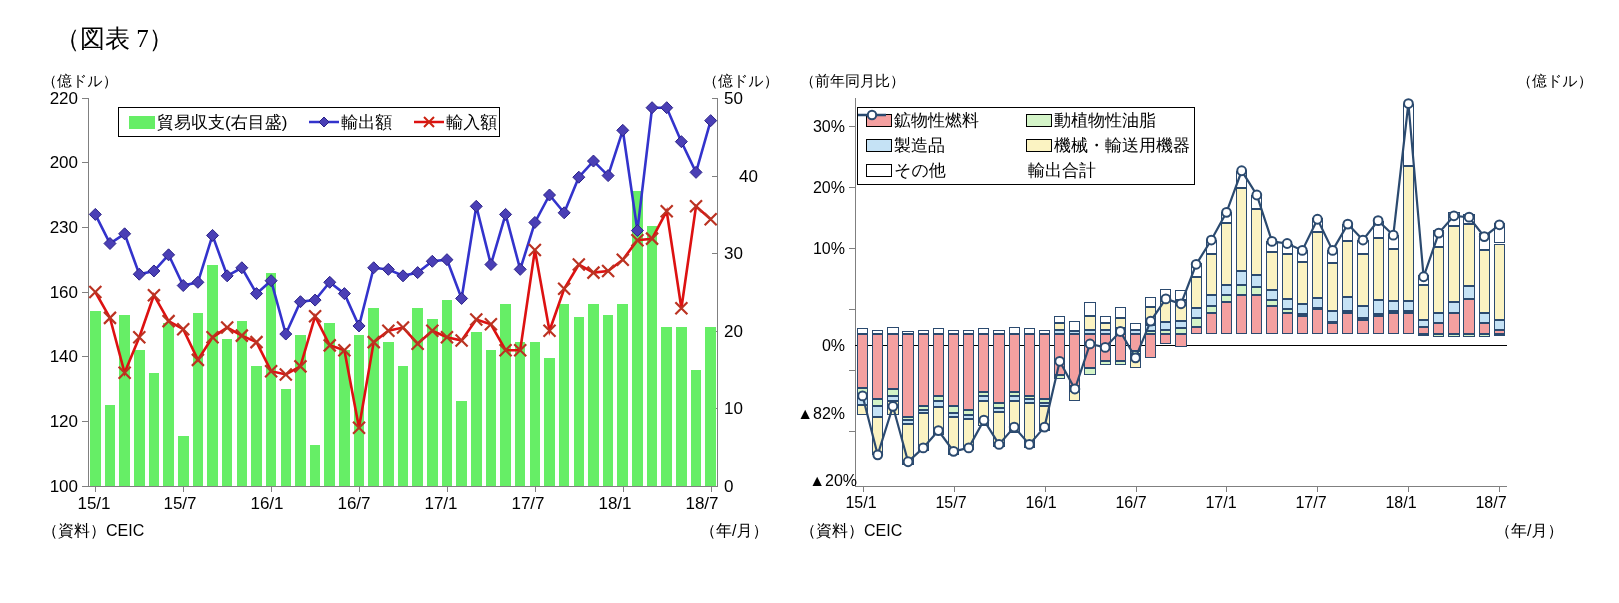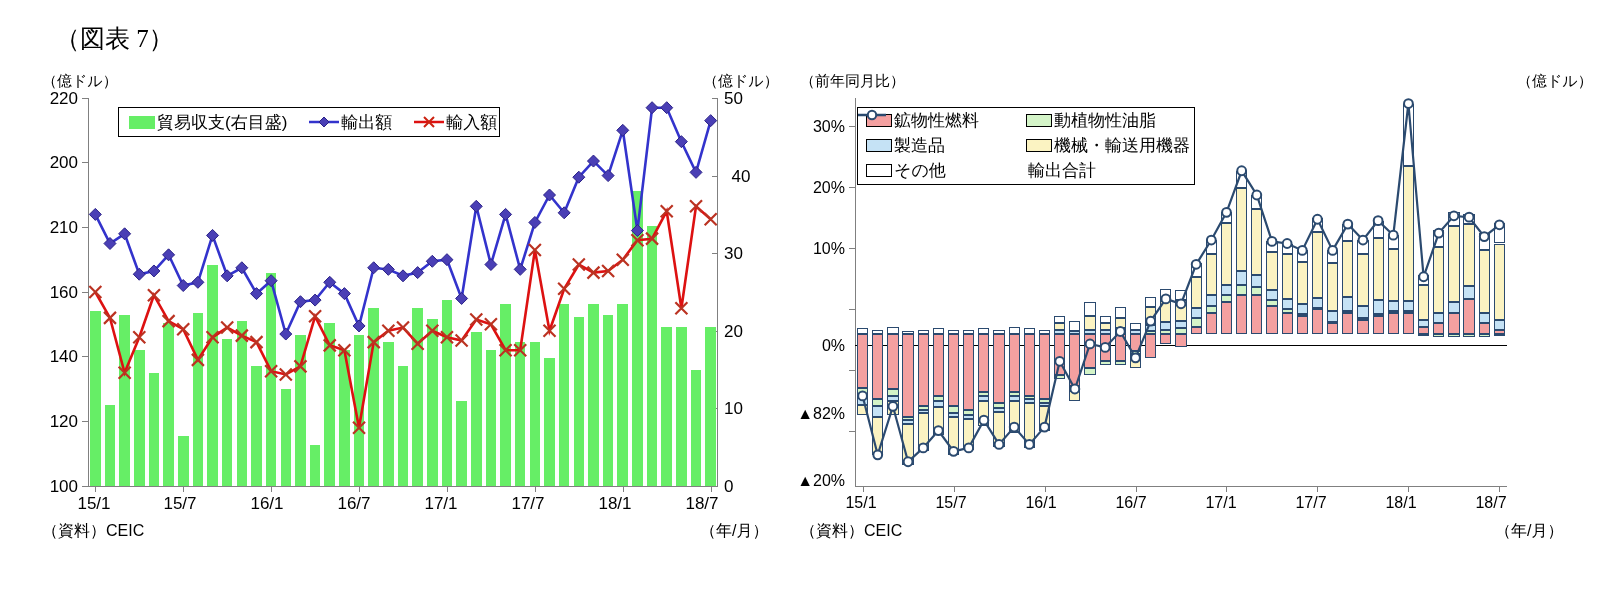--- a/index.html
+++ b/index.html
@@ -57,36 +57,36 @@
       <div class="tick" style="left:82px;top:98px;"></div>
       <div class="tick" style="left:82px;top:162px;"></div>
       <div class="tick" style="left:82px;top:227px;"></div>
       <div class="tick" style="left:82px;top:292px;"></div>
       <div class="tick" style="left:82px;top:356px;"></div>
       <div class="tick" style="left:82px;top:421px;"></div>
       <div class="tick" style="left:82px;top:486px;"></div>
     </div>
     <div class="ylab" style="left:30px;top:89px;width:48px;">220</div>
     <div class="ylab" style="left:30px;top:153px;width:48px;">200</div>
-    <div class="ylab" style="left:30px;top:218px;width:48px;">210</div>
+    <div class="ylab" style="left:30px;top:218px;width:48px;">230</div>
     <div class="ylab" style="left:30px;top:283px;width:48px;">160</div>
     <div class="ylab" style="left:30px;top:347px;width:48px;">140</div>
     <div class="ylab" style="left:30px;top:412px;width:48px;">120</div>
     <div class="ylab" style="left:30px;top:477px;width:48px;">100</div>
 
     <div>
       <div class="tick" style="left:712px;top:98px;"></div>
       <div class="tick" style="left:712px;top:176px;"></div>
       <div class="tick" style="left:712px;top:253px;"></div>
       <div class="tick" style="left:712px;top:331px;"></div>
       <div class="tick" style="left:712px;top:408px;"></div>
       <div class="tick" style="left:712px;top:486px;"></div>
     </div>
     <div class="ylab" style="left:724px;top:89px;width:34px;text-align:left;">50</div>
-    <div class="ylab" style="left:724px;top:167px;width:34px;text-align:center;">40</div>
+    <div class="ylab" style="left:724px;top:167px;width:34px;text-align:right;">40</div>
     <div class="ylab" style="left:724px;top:244px;width:34px;text-align:left;">30</div>
     <div class="ylab" style="left:724px;top:322px;width:34px;text-align:left;">20</div>
     <div class="ylab" style="left:724px;top:399px;width:34px;text-align:left;">10</div>
     <div class="ylab" style="left:724px;top:477px;width:34px;text-align:left;">0</div>
 
     <div id="chart1-bars" style="position:absolute;left:88px;top:98px;width:630px;height:388px;">
         <div class="bar" style="left: 2.05116px; top: 213.4px; width: 10.5488px; height: 174.6px; background: rgb(102, 238, 102);"></div>
         <div class="bar" style="left: 16.7023px; top: 306.52px; width: 10.5488px; height: 81.48px; background: rgb(102, 238, 102);"></div>
         <div class="bar" style="left: 31.3535px; top: 217.28px; width: 10.5488px; height: 170.72px; background: rgb(102, 238, 102);"></div>
         <div class="bar" style="left: 46.0047px; top: 252.2px; width: 10.5488px; height: 135.8px; background: rgb(102, 238, 102);"></div>
@@ -283,21 +283,21 @@
       <div class="tick" style="left:54px;top:248px;"></div>
       <div class="tick" style="left:54px;top:309px;"></div>
       <div class="tick" style="left:54px;top:370px;"></div>
       <div class="tick" style="left:54px;top:431px;"></div>
     </div>
     <div class="ylab2" style="left:0px;top:118px;width:50px;">30%</div>
     <div class="ylab2" style="left:0px;top:179px;width:50px;">20%</div>
     <div class="ylab2" style="left:0px;top:240px;width:50px;">10%</div>
     <div class="ylab2" style="left:0px;top:337px;width:50px;">0%</div>
     <div class="ylab2" style="left:0px;top:405px;width:50px;">▲82%</div>
-    <div class="ylab2" style="left:0px;top:472px;width:50px;">▲20%</div>
+    <div class="ylab2" style="left:12px;top:472px;width:50px;">▲20%</div>
 
     <div id="chart2-bars" style="position:absolute;left:60px;top:98px;width:652px;height:388px;">
         <div class="seg" style="left: 1.97116px; top: 235.571px; width: 11.2205px; height: 54.0429px; background: rgb(244, 160, 160);"></div>
         <div class="seg" style="left: 1.97116px; top: 289.614px; width: 11.2205px; height: 10.3929px; background: rgb(212, 244, 200);"></div>
         <div class="seg" style="left: 1.97116px; top: 300.007px; width: 11.2205px; height: 6.92857px; background: rgb(197, 226, 245);"></div>
         <div class="seg" style="left: 1.97116px; top: 306.936px; width: 11.2205px; height: 10.3929px; background: rgb(251, 243, 194);"></div>
         <div class="seg" style="left: 1.97116px; top: 230.029px; width: 11.2205px; height: 5.54286px; background: rgb(255, 255, 255);"></div>
         <div class="seg" style="left: 17.134px; top: 235.571px; width: 11.2205px; height: 65.8214px; background: rgb(244, 160, 160);"></div>
         <div class="seg" style="left: 17.134px; top: 301.393px; width: 11.2205px; height: 6.92857px; background: rgb(212, 244, 200);"></div>
         <div class="seg" style="left: 17.134px; top: 308.321px; width: 11.2205px; height: 10.3929px; background: rgb(197, 226, 245);"></div>

